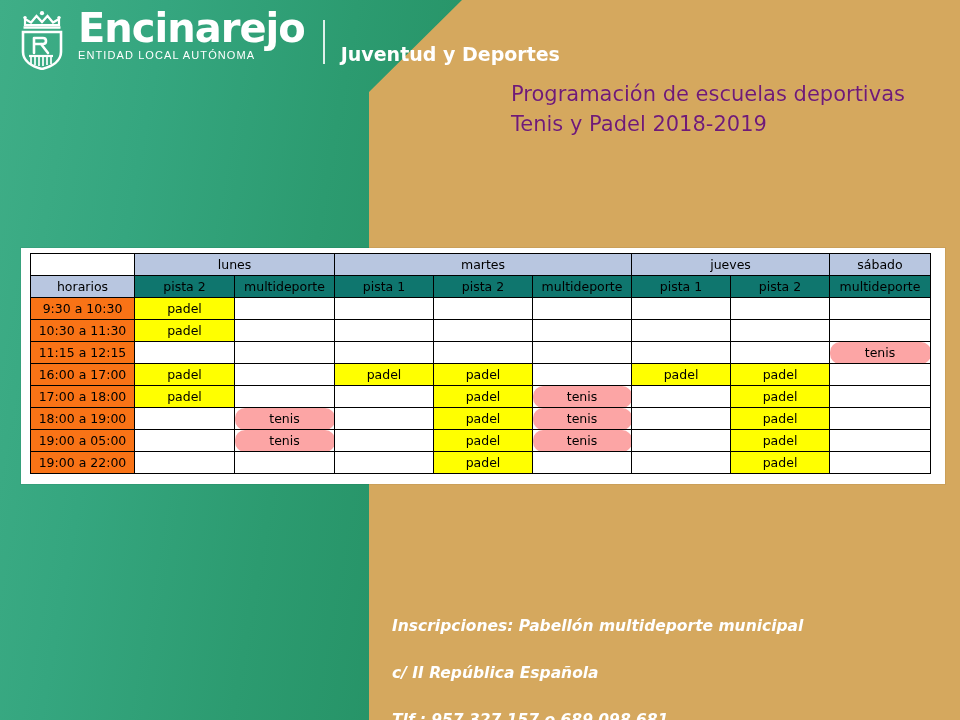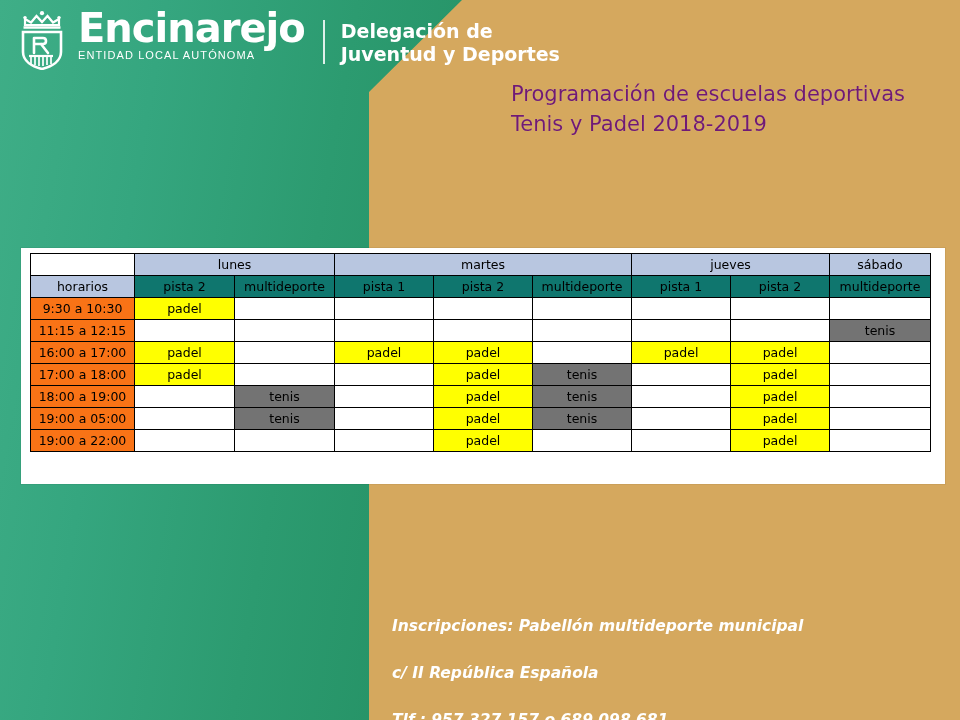--- a/index.html
+++ b/index.html
@@ -68,21 +68,21 @@
   }
   th.corner-blank{border:none;background:transparent;}
   th.day{background:#b8c6e0;font-size:13px;}
   th.sub{background:#0f766e;font-size:13px;}
   td.hora{
     background:#f97316;text-align:left;padding-left:5px;font-size:12.5px;
   }
   th.horarios{background:#b8c6e0;font-size:13px;}
   td.cell{background:#ffffff;}
   td.padel{background:#ffff00;}
-  td.tenis{background:#737373;}
+  td.tenis{background:#fca5a5;border-radius:10px;}
 
   
   .contact{
     position:absolute;left:392px;top:591px;color:#ffffff;
     font-family:"DejaVu Sans",sans-serif;font-style:italic;font-weight:600;
     font-size:15.5px;line-height:1.52;white-space:pre-line;
   }
   .contact div{white-space:nowrap;}
 </style>
 </head>
@@ -123,21 +123,20 @@
     </div>
 
     <div class="brand">
       <span class="brand-name">Encinarejo</span>
       <span class="brand-sub">ENTIDAD LOCAL AUTÓNOMA</span>
     </div>
 
     <div class="divider-bar"></div>
 
     <div class="deleg">
-      <div>Delegación de</div>
       <div>Juventud y Deportes</div>
     </div>
   </div>
 
   <div class="title-block">
     <div>Programación de escuelas deportivas</div>
     <div>Tenis y Padel 2018-2019</div>
   </div>
 
   <div class="panel">
@@ -182,20 +181,31 @@
             <td class="cell padel">padel</td>
             <td class="cell"></td>
             <td class="cell"></td>
             <td class="cell"></td>
             <td class="cell"></td>
             <td class="cell"></td>
             <td class="cell"></td>
             <td class="cell"></td>
           </tr>
           <tr>
+            <td class="hora">10:30 a 11:30</td>
+            <td class="cell padel">padel</td>
+            <td class="cell"></td>
+            <td class="cell"></td>
+            <td class="cell"></td>
+            <td class="cell"></td>
+            <td class="cell"></td>
+            <td class="cell"></td>
+            <td class="cell"></td>
+          </tr>
+          <tr>
             <td class="hora">11:15 a 12:15</td>
             <td class="cell"></td>
             <td class="cell"></td>
             <td class="cell"></td>
             <td class="cell"></td>
             <td class="cell"></td>
             <td class="cell"></td>
             <td class="cell"></td>
             <td class="cell tenis">tenis</td>
           </tr>

